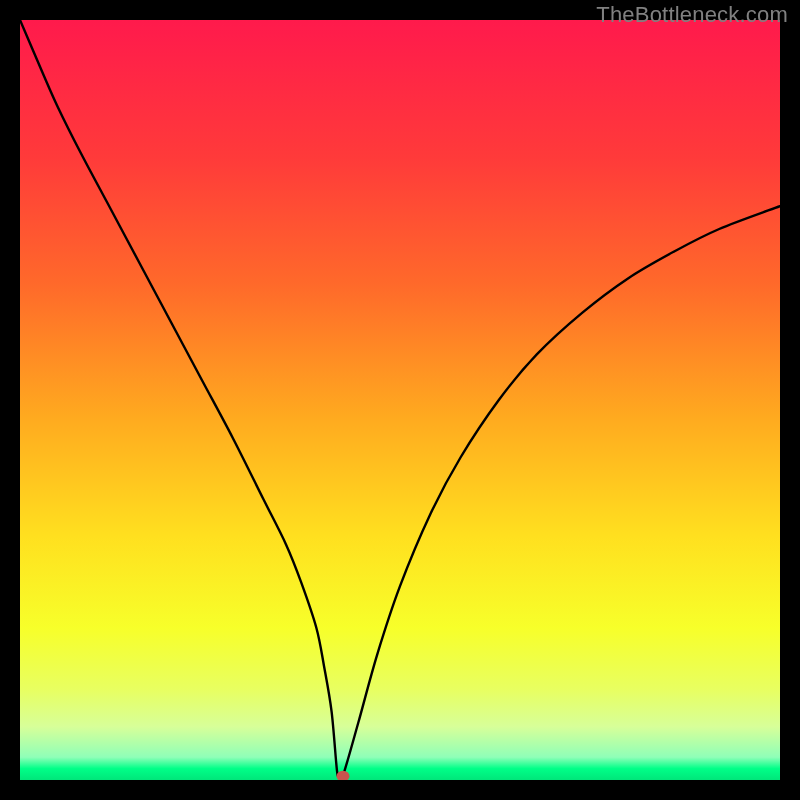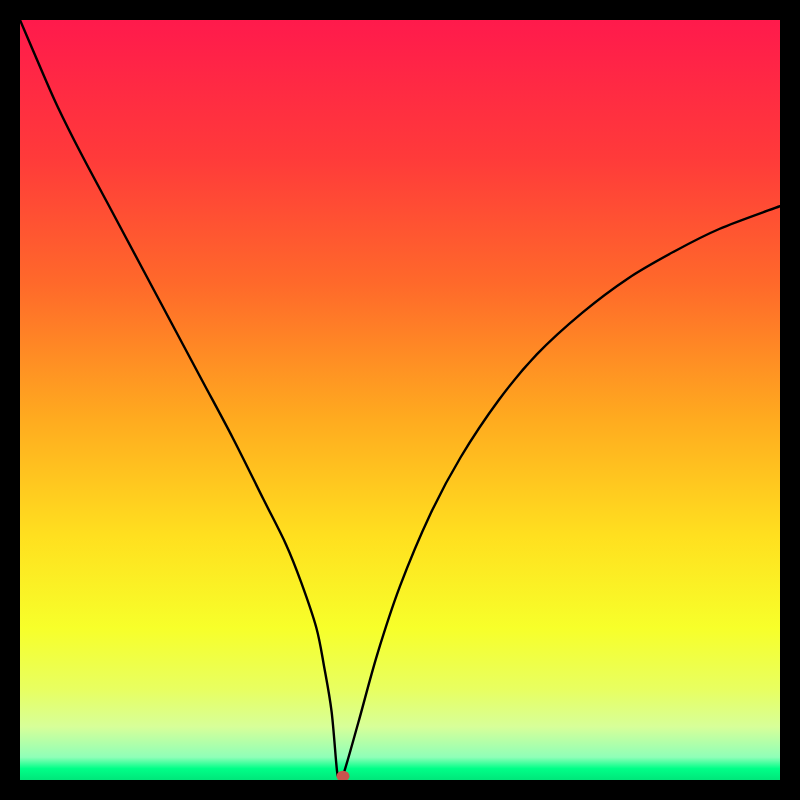--- a/index.html
+++ b/index.html
@@ -52,13 +52,14 @@
           <stop offset="93%" stop-color="#d7ff99"></stop>
           <stop offset="97%" stop-color="#8fffb8"></stop>
           <stop offset="98.5%" stop-color="#00ff88"></stop>
           <stop offset="100%" stop-color="#00e67a"></stop>
         </linearGradient>
     </defs>
     <rect x="0" y="0" width="760" height="760" fill="url(#bg-grad)"></rect>
     <path id="curve" fill="none" stroke-width="2.4" stroke-linejoin="round" stroke-linecap="round" d="M 0 0 C 3.648 8.51199999999999, 16.72 39.21599999999994, 22.8 53.19999999999993 C 28.880000000000003 67.18399999999993, 31.92 74.63199999999996, 38 87.39999999999998 C 44.08 100.16799999999999, 52.288000000000004 116.584, 60.800000000000004 133 C 69.31200000000001 149.416, 81.47200000000001 171.76, 91.2 190 C 100.928 208.24, 111.87200000000001 228.76, 121.60000000000001 247 C 131.328 265.24, 142.272 285.76, 152 304 C 161.728 322.24, 172.672 342.76, 182.4 361 C 192.12800000000001 379.24, 203.072 399.152, 212.8 418 C 222.52800000000002 436.848, 234.68800000000002 461.776, 243.20000000000002 478.8 C 251.71200000000002 495.824, 259.92 511.024, 266 524.4 C 272.08 537.776, 276.33599999999996 549.024, 281.2 562.4 C 286.064 575.776, 292.752 594.624, 296.40000000000003 608 C 300.04800000000006 621.376, 301.568 632.624, 304 646 C 306.432 659.376, 309.53279999999995 674.9408, 311.59999999999997 691.6 C 313.6672 708.2592000000001, 315.704 739.784, 316.92 750.12 C 318.136 760.456, 318.2272 755.3488, 319.2 756.2 C 320.1728 757.0512000000001, 319.96 763.9520000000001, 323 755.44 C 326.04 746.928, 332.728 722.3344, 338.2 703 C 343.67199999999997 683.6656, 350.512 656.488, 357.2 634.6 C 363.888 612.712, 371.488 588.696, 380 566.2 C 388.512 543.7040000000001, 400.672 514.672, 410.40000000000003 494 C 420.12800000000004 473.328, 429.85599999999994 455.24, 440.79999999999995 437 C 451.74399999999997 418.76, 466.64 396.416, 478.8 380 C 490.96000000000004 363.584, 503.4240000000001 348.38399999999996, 516.8000000000001 334.4 C 530.176 320.416, 547.808 304.76000000000005, 562.4 292.6 C 576.992 280.44, 593.408 268.128, 608 258.4 C 622.592 248.672, 639.008 239.70400000000006, 653.6 231.80000000000007 C 668.192 223.89600000000007, 682.176 216.296, 699.2 209 C 716.224 201.704, 750.272 189.84800000000004, 760 186.20000000000005" stroke="#000000"></path>
     <ellipse id="dot" rx="6.5" ry="5.5" cx="323" cy="756.2" fill="#c9544e"></ellipse>
   </svg>
+  <div class="watermark">TheBottleneck.com</div>
 </div>
 
 </body></html>

